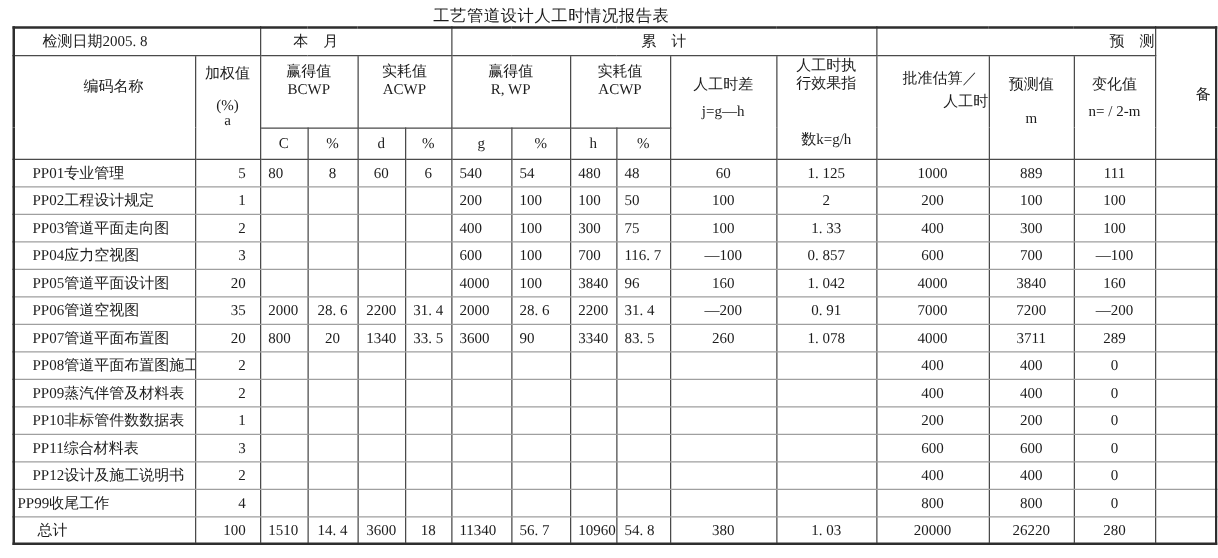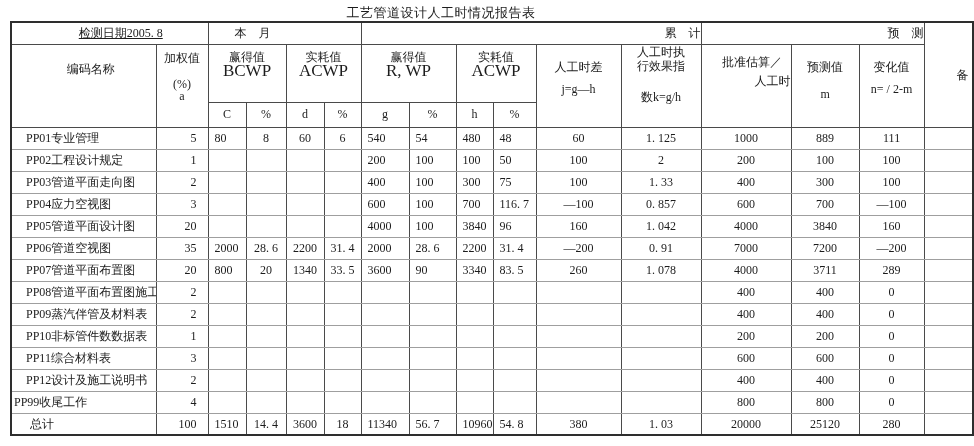--- a/index.html
+++ b/index.html
@@ -15,37 +15,37 @@
     border-collapse:collapse;table-layout:fixed;width:962px;margin-left:10px;
     border:2px solid #2e2e2e;
   }
   td{
     box-sizing:border-box;border:1px solid #4a4a4a;
     font-size:12px;padding:0;overflow:hidden;white-space:nowrap;
   }
   tbody td{border-top:1px solid #9f9f9f;border-bottom:1px solid #9f9f9f;}
   
   tr.r1 td{height:22px;vertical-align:middle;line-height:20px;}
-  td.g-date{text-align:center;padding-left:22px;text-decoration:underline;}
+  td.g-date{text-align:left;padding-left:22px;}
   td.g-month{text-align:left;padding-left:26px;}
-  td.g-cum{text-align:right;margin-top:38px;}
+  td.g-cum{text-align:center;margin-top:38px;}
   td.g-fore{text-align:right;padding-left:24px;}
   td.g-remark{text-align:center;vertical-align:middle;padding-left:32px;}
   
   tr.r2 td{height:58px;vertical-align:top;text-align:center;line-height:14px;}
   td.h-codename{text-align:left;padding:17px 0 0 14px;}
   td.h-weight{padding-top:6px;line-height:13px;}
   td.h-weight .l2{margin-top:12px;}
   td.h-weight .l3{line-height:11px;}
   td.h-group{padding-top:5px;line-height:13px;}
-  td.h-group .l2{font-size:17px;}
+  td.h-group .l2{font-size:12px;}
   td.h-diff{padding-top:15px;line-height:15px;}
   td.h-diff .l2{margin-top:8px;}
   td.h-index{padding-top:0;line-height:16px;}
-  td.h-index .l3{margin-top:17px;}
+  td.h-index .l3{margin-top:31px;}
   td.h-approved{text-align:left;padding:10px 0 0 12px;line-height:16px;}
   td.h-approved .l2{margin-top:5px;text-align:right;}
   td.h-fore{padding-top:15px;line-height:15px;}
   td.h-fore .l2{margin-top:13px;}
   td.h-change{padding-top:15px;line-height:15px;}
   td.h-change .l2{margin-top:8px;}
   
   tr.r3 td{height:25px;text-align:center;vertical-align:middle;line-height:23px;}
   
   tbody tr{height:22px;}
@@ -387,18 +387,18 @@
         <td class="num center">14. 4</td>
         <td class="num center">3600</td>
         <td class="num center">18</td>
         <td class="num left">11340</td>
         <td class="num left">56. 7</td>
         <td class="num left">10960</td>
         <td class="num left">54. 8</td>
         <td class="num center">380</td>
         <td class="num center">1. 03</td>
         <td class="num center">20000</td>
-        <td class="num center">25120</td>
+        <td class="num center">26220</td>
         <td class="num center">280</td>
         <td class="num center"></td>
       </tr>
     </tbody>
 </table>
 
 </body></html>

